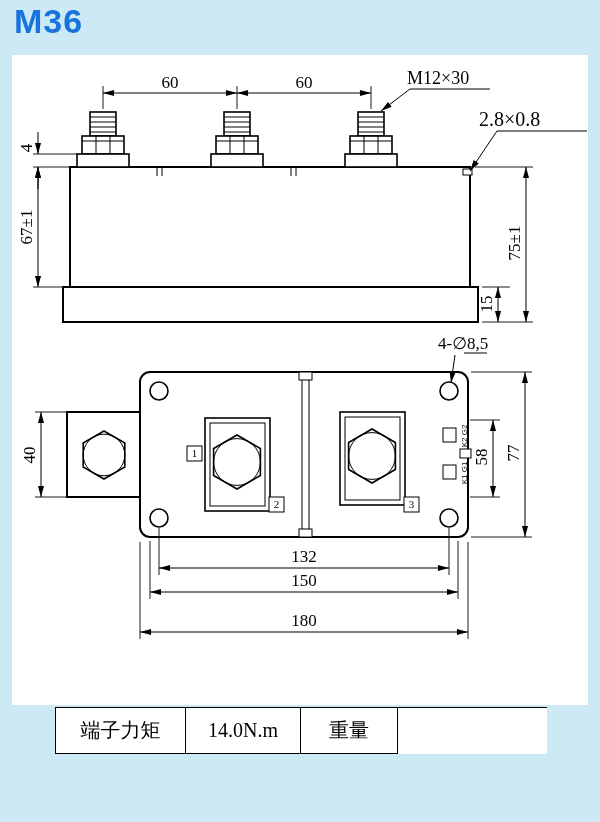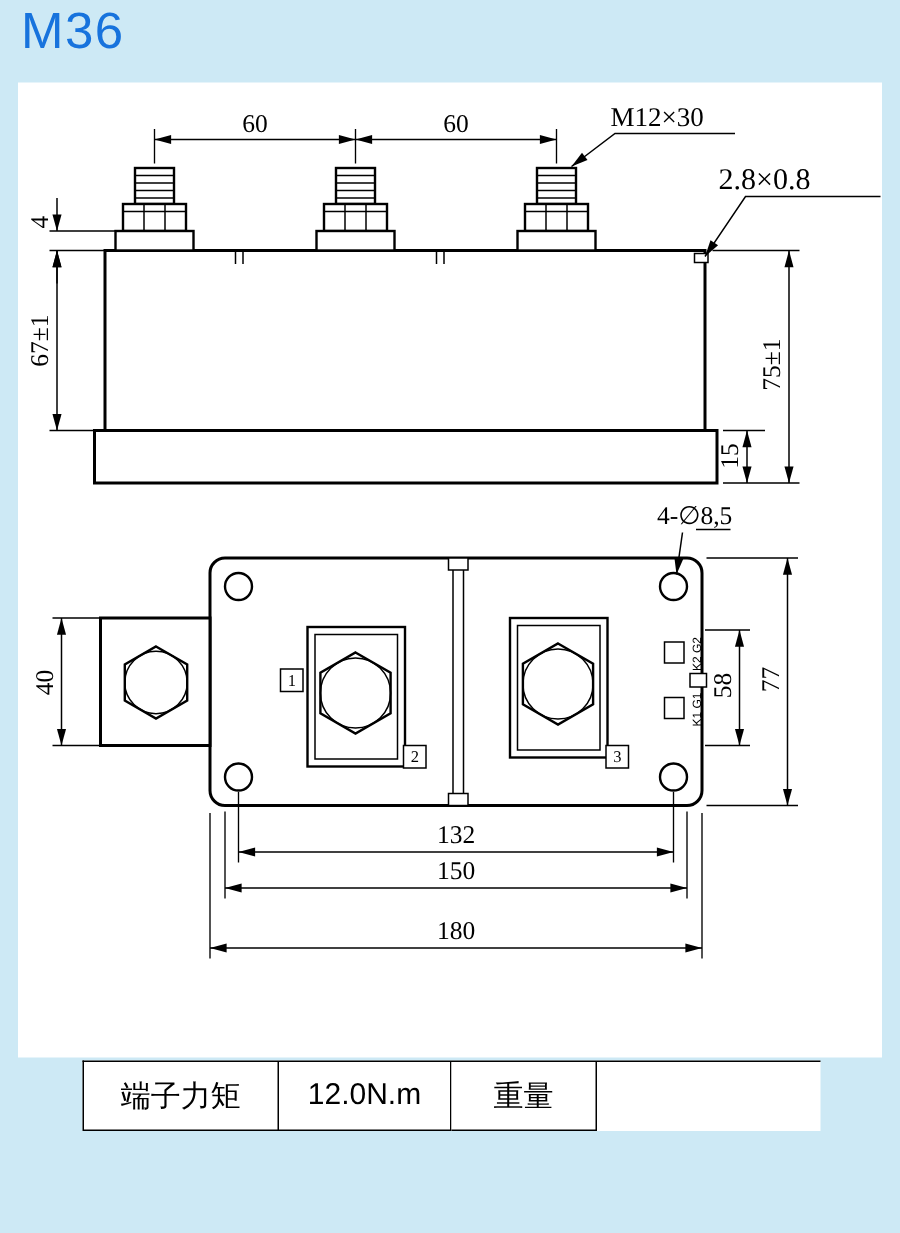--- a/index.html
+++ b/index.html
@@ -2,41 +2,41 @@
 <html><head>
 <meta charset="utf-8">
 <style>
   html,body{margin:0;padding:0}
   body{
     width:600px;height:822px;position:relative;overflow:hidden;
     background:#cde9f5;font-family:"Liberation Sans",sans-serif;
   }
   .page-title{
     position:absolute;left:14px;top:2px;
-    font-size:34px;font-weight:normal;color:#1773dd;letter-spacing:1px;
+    font-size:34px;font-weight:bold;color:#1773dd;letter-spacing:1px;
   }
   svg.drawing{position:absolute;left:0;top:0}
   
   .ol{stroke:#000;stroke-width:2;fill:none}
   .ml{stroke:#000;stroke-width:1.6;fill:none}
   .tl{stroke:#000;stroke-width:1;fill:none}
   .dl{stroke:#000;stroke-width:1;fill:none}
   .el{stroke:#000;stroke-width:0.9;fill:none}
   .shape{fill:#fff}
   text{stroke:none;fill:#000}
   .dim{font:17px "Liberation Serif",serif}
   .callout{font:18px "Liberation Serif",serif}
   .callout2{font:20px "Liberation Serif",serif}
   .tag{font:11px "Liberation Serif",serif}
   .tiny{font:8px "Liberation Sans",sans-serif}
   
   .spec-table{
     position:absolute;left:55px;top:707px;
     display:grid;grid-template-columns:130px 115px 97px 149px;grid-auto-rows:46px;
-    border-top:1px solid #000;border-left:1px solid #000;background:#fff;
+    border-top:1px solid #000;border-left:1px solid #000;background:#fff;font-family:Liberation Serif, serif;
   }
   .cell{
     border-right:1px solid #000;border-bottom:1px solid #000;
     display:flex;align-items:center;justify-content:center;
     font-size:20px;color:#000;background:#fff;
   }
 </style>
 </head>
 <body>
 
@@ -183,15 +183,15 @@
     <text class="dim" x="304" y="586" text-anchor="middle">150</text>
 
     <path class="el" d="M140,542 V639 M468,542 V639"></path>
     <line class="dl" x1="140" y1="632" x2="468" y2="632" marker-start="url(#arr)" marker-end="url(#arr)"></line>
     <text class="dim" x="304" y="626" text-anchor="middle">180</text>
   </g>
 </svg>
 
 <div class="spec-table">
   <div class="cell">端子力矩</div>
-  <div class="cell">12.0N.m</div>
+  <div class="cell">14.0N.m</div>
   <div class="cell">重量</div>
 </div>
 
 </body></html>

